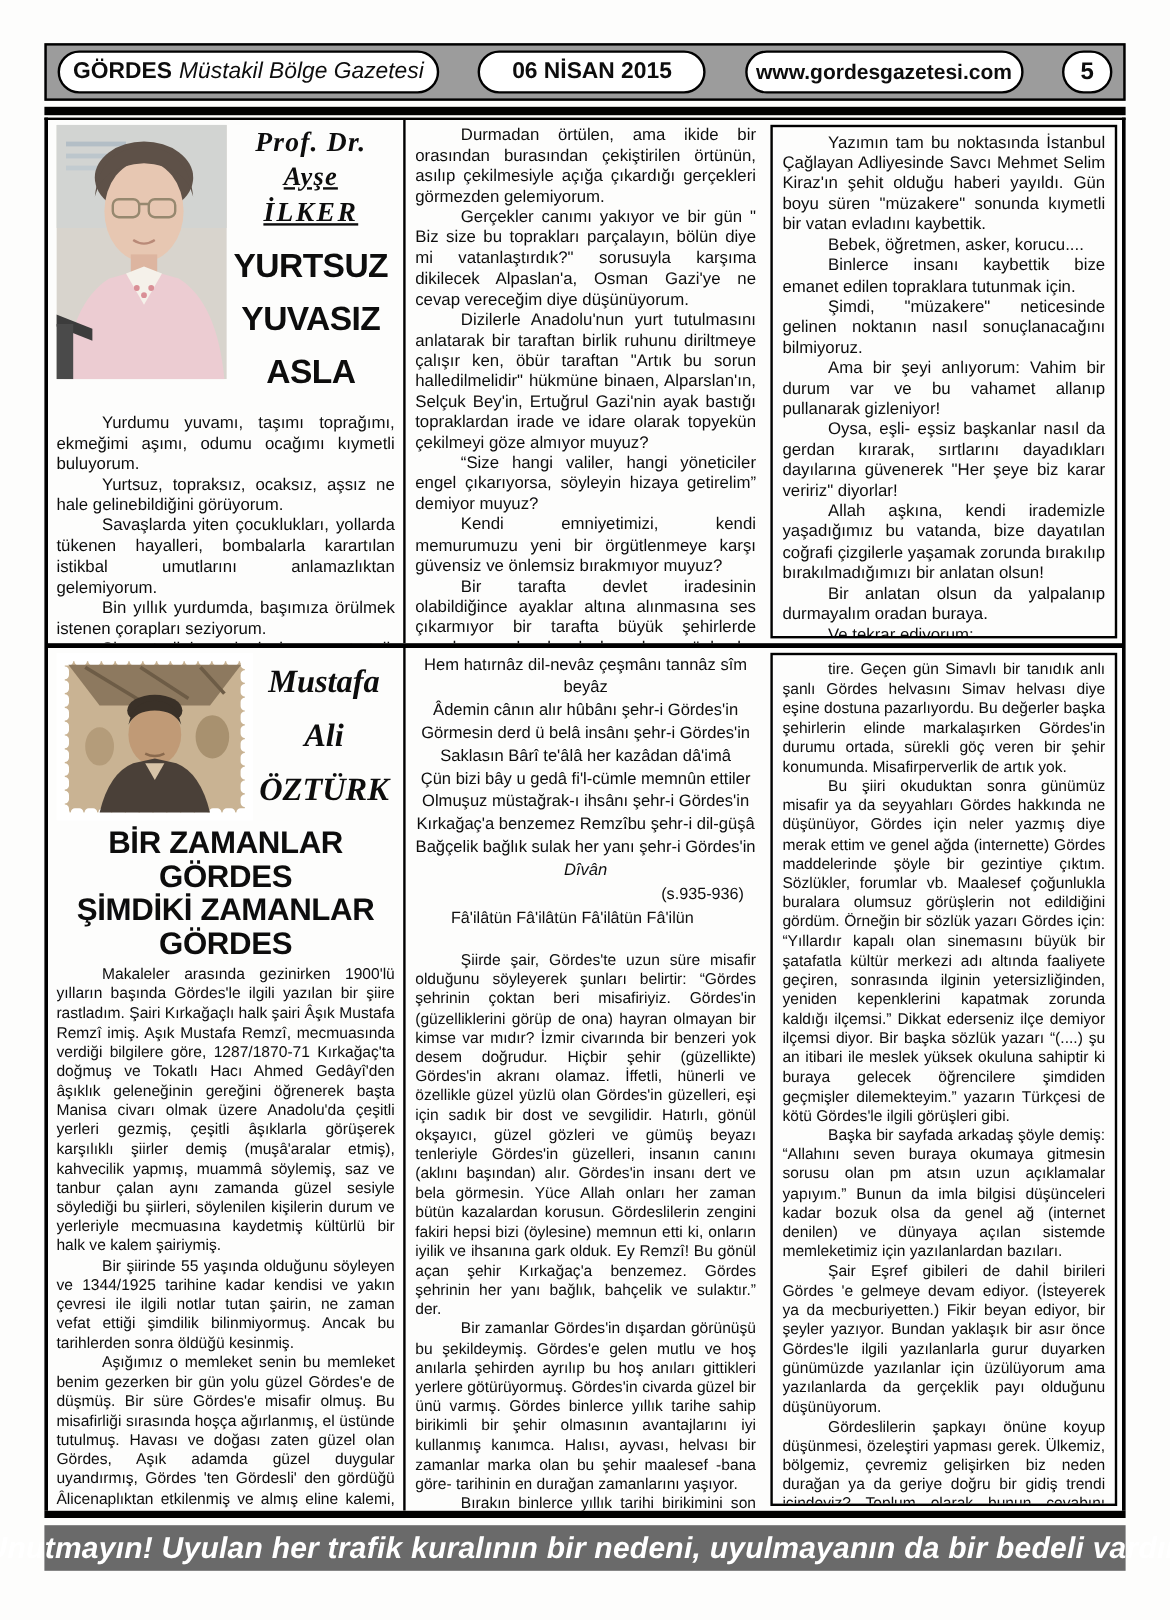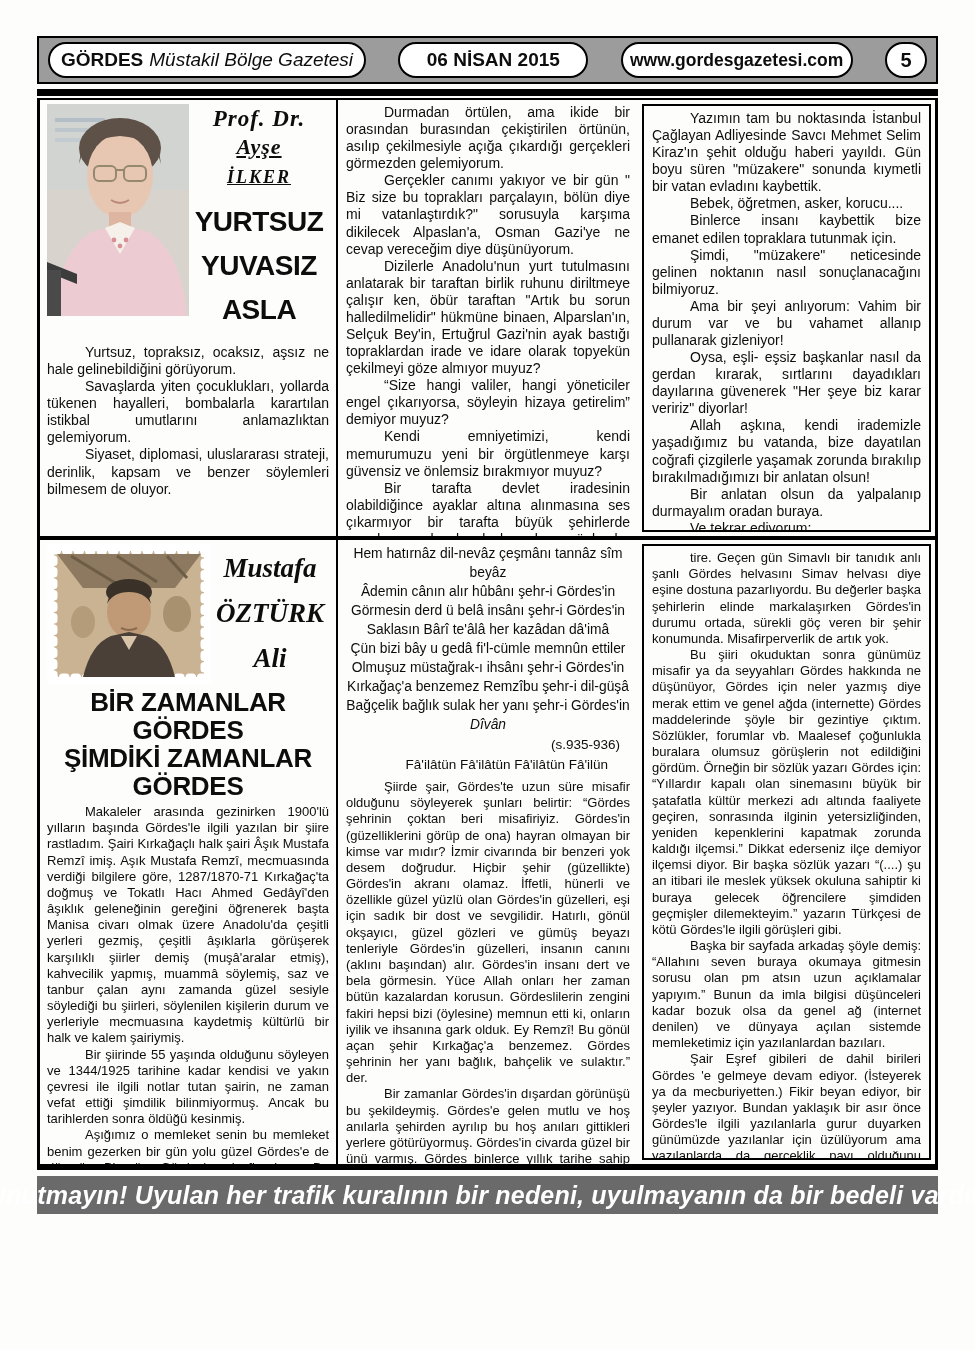--- a/index.html
+++ b/index.html
@@ -14,51 +14,51 @@
   .pill-name b{font-weight:bold;margin-right:6px;}
   .pill-name i{font-style:italic;}
   .pill-date{font-size:19px;font-weight:bold;width:190px;}
   .pill-site{font-size:17.5px;font-weight:bold;width:232px;}
   .pill-page{font-size:20px;font-weight:bold;width:42px;padding:0;}
   .thick-rule{height:7px;background:#000;margin-top:5px;}
   
   .content{border-left:3px solid #000;border-right:3px solid #000;border-top:2px solid #000;margin-top:2px;}
   .section{display:flex;overflow:hidden;}
   .sec-top{height:436px;border-bottom:4px solid #000;}
-  .sec-bot{height:624px;}
+  .sec-bot{height:719px;}
   .col{box-sizing:border-box;overflow:hidden;}
   .c1{width:296px;padding:4px 7px 0 7px;}
   .c2{width:302px;border-left:2px solid #000;padding:4px 8px 0 8px;}
   .c3{flex:1;padding:4px;}
   .box{border:2.5px solid #000;height:100%;box-sizing:border-box;padding:4px 8px 0 8px;overflow:hidden;}
   
   .par{margin:0;text-align:justify;text-indent:38px;font-size:14px;line-height:1.22;}
   .sec-bot .par{font-size:13px;line-height:1.245;}
   
   .a1head{display:flex;margin-bottom:12px;}
   .a1photo{width:142px;height:212px;flex:none;display:block;}
   .a1right{flex:1;text-align:center;font-family:"Liberation Serif",serif;}
   .a1prefix{font-style:italic;font-weight:bold;font-size:23px;letter-spacing:1px;margin-top:2px;}
   .a1name{font-style:italic;font-weight:bold;font-size:22px;text-decoration:underline;letter-spacing:1px;line-height:30px;}
-  .a1name2{font-size:18px;letter-spacing:2px;}
+  .a1name2{font-size:23px;letter-spacing:2px;}
   .a1title{margin-top:8px;font-family:"Liberation Sans",sans-serif;}
   .a1title-line{font-size:28px;font-weight:bold;line-height:44px;letter-spacing:-0.5px;}
   
   .a2head{display:flex;align-items:flex-start;margin-bottom:4px;}
   .stamp{width:164px;height:140px;flex:none;display:block;}
   .a2name{flex:1;text-align:center;font-family:"Liberation Serif",serif;font-style:italic;
           font-weight:bold;font-size:27px;line-height:45px;padding-top:2px;}
   .a2headline .hl{font-size:26px;font-weight:bold;text-align:center;line-height:28px;letter-spacing:-0.3px;}
   .a2headline{margin-bottom:4px;}
   
   .poem1 .pline{font-style:italic;font-size:13.5px;line-height:1.24;text-align:center;}
   .poem2 .pline{font-size:13.8px;line-height:1.38;text-align:center;}
   .poem-src{font-style:italic;font-size:13.8px;text-align:center;line-height:1.4;}
   .poem-pages{font-size:13.5px;text-align:right;padding-right:10px;line-height:1.5;}
-  .poem-meter{font-size:13.5px;text-align:right;padding-right:22px;line-height:1.5;margin-bottom:4px;}
+  .poem-meter{font-size:13.5px;text-align:center;padding-right:22px;line-height:1.5;margin-bottom:17px;}
   
   .footer-rule{height:6px;background:#000;}
   .footer-bar{background:#6a6a6a;height:38px;margin-top:6px;display:flex;align-items:center;justify-content:center;}
   .footer-bar span{color:#fff;font-weight:bold;font-style:italic;font-size:25px;letter-spacing:0.2px;white-space:nowrap;}
 </style>
 </head>
 <body>
 
 <div class="page">
 
@@ -106,22 +106,24 @@
             <div class="a1name">Ayşe</div>
             <div class="a1name a1name2">İLKER</div>
             <div class="a1title">
                 <div class="a1title-line">YURTSUZ</div>
                 <div class="a1title-line">YUVASIZ</div>
                 <div class="a1title-line">ASLA</div>
               </div>
           </div>
         </div>
         <div>
+            <p class="par">Yurdumu yuvamı, taşımı toprağımı, ekmeğimi aşımı, odumu ocağımı kıymetli buluyorum.</p>
             <p class="par">Yurtsuz, topraksız, ocaksız, aşsız ne hale gelinebildiğini görüyorum.</p>
             <p class="par">Savaşlarda yiten çocuklukları, yollarda tükenen hayalleri, bombalarla karartılan istikbal umutlarını anlamazlıktan gelemiyorum.</p>
+            <p class="par">Bin yıllık yurdumda, başımıza örülmek istenen çorapları seziyorum.</p>
             <p class="par">Siyaset, diplomasi, uluslararası strateji, derinlik, kapsam ve benzer söylemleri bilmesem de oluyor.</p>
           </div>
       </div>
 
       <div class="col c2">
         <div>
             <p class="par">Durmadan örtülen, ama ikide bir orasından burasından çekiştirilen örtünün, asılıp çekilmesiyle açığa çıkardığı gerçekleri görmezden gelemiyorum.</p>
             <p class="par">Gerçekler canımı yakıyor ve bir gün " Biz size bu toprakları parçalayın, bölün diye mi vatanlaştırdık?" sorusuyla karşıma dikilecek Alpaslan'a, Osman Gazi'ye ne cevap vereceğim diye düşünüyorum.</p>
             <p class="par">Dizilerle Anadolu'nun yurt tutulmasını anlatarak bir taraftan birlik ruhunu diriltmeye çalışır ken, öbür taraftan "Artık bu sorun halledilmelidir" hükmüne binaen, Alparslan'ın, Selçuk Bey'in, Ertuğrul Gazi'nin ayak bastığı topraklardan irade ve idare olarak  topyekün çekilmeyi göze almıyor muyuz?</p>
             <p class="par">“Size hangi valiler, hangi yöneticiler engel çıkarıyorsa, söyleyin hizaya getirelim” demiyor muyuz?</p>
@@ -163,22 +165,22 @@
             <ellipse cx="36" cy="78" rx="12" ry="16" fill="#b49c7a"></ellipse>
             <ellipse cx="82" cy="48" rx="23" ry="13" fill="#3a3128"></ellipse>
             <ellipse cx="82" cy="68" rx="22" ry="26" fill="#c09a76"></ellipse>
             <path d="M60 60 Q64 40 82 40 Q100 40 104 60 Q98 48 82 48 Q66 48 60 60 Z" fill="#3a3128"></path>
             <path d="M74 84 Q82 88 90 84" fill="none" stroke="#8a6a4e" stroke-width="2"></path>
             <path d="M36 133 Q44 100 64 92 L82 88 L100 92 Q120 100 128 133 Z" fill="#4a4038"></path>
             <path d="M74 92 L82 106 L90 92 Z" fill="#d8c4a8"></path>
           </svg>
           <div class="a2name">
               <div>Mustafa</div>
+              <div>Ali</div>
               <div>ÖZTÜRK</div>
-              <div>Ali</div>
             </div>
         </div>
         <div class="a2headline">
             <div class="hl">BİR ZAMANLAR GÖRDES</div>
             <div class="hl">ŞİMDİKİ ZAMANLAR GÖRDES</div>
           </div>
         <div>
             <p class="par">Makaleler arasında gezinirken 1900'lü yılların başında Gördes'le ilgili yazılan bir şiire rastladım. Şairi Kırkağaçlı halk şairi Âşık Mustafa Remzî imiş. Aşık Mustafa Remzî, mecmuasında verdiği bilgilere göre, 1287/1870-71 Kırkağaç'ta doğmuş ve Tokatlı Hacı Ahmed Gedâyî'den âşıklık geleneğinin gereğini öğrenerek başta Manisa civarı olmak üzere Anadolu'da çeşitli yerleri gezmiş, çeşitli âşıklarla görüşerek karşılıklı şiirler demiş (muşâ'aralar etmiş), kahvecilik yapmış, muammâ söylemiş, saz ve tanbur çalan aynı zamanda güzel sesiyle söylediği bu şiirleri, söylenilen kişilerin durum ve yerleriyle mecmuasına kaydetmiş kültürlü bir halk ve kalem şairiymiş.</p>
             <p class="par">Bir şiirinde 55 yaşında olduğunu söyleyen ve 1344/1925 tarihine kadar kendisi ve yakın çevresi ile ilgili notlar tutan şairin, ne zaman vefat ettiği şimdilik bilinmiyormuş. Ancak bu tarihlerden sonra öldüğü kesinmiş.</p>
             <p class="par">Aşığımız o memleket senin bu memleket benim gezerken bir gün yolu güzel Gördes'e de düşmüş. Bir süre Gördes'e misafir olmuş. Bu misafirliği sırasında hoşça ağırlanmış, el üstünde tutulmuş. Havası ve doğası zaten güzel olan Gördes, Aşık adamda güzel duygular uyandırmış, Gördes 'ten Gördesli' den gördüğü Âlicenaplıktan etkilenmiş ve almış eline kalemi, yazmış duygularını:</p>

